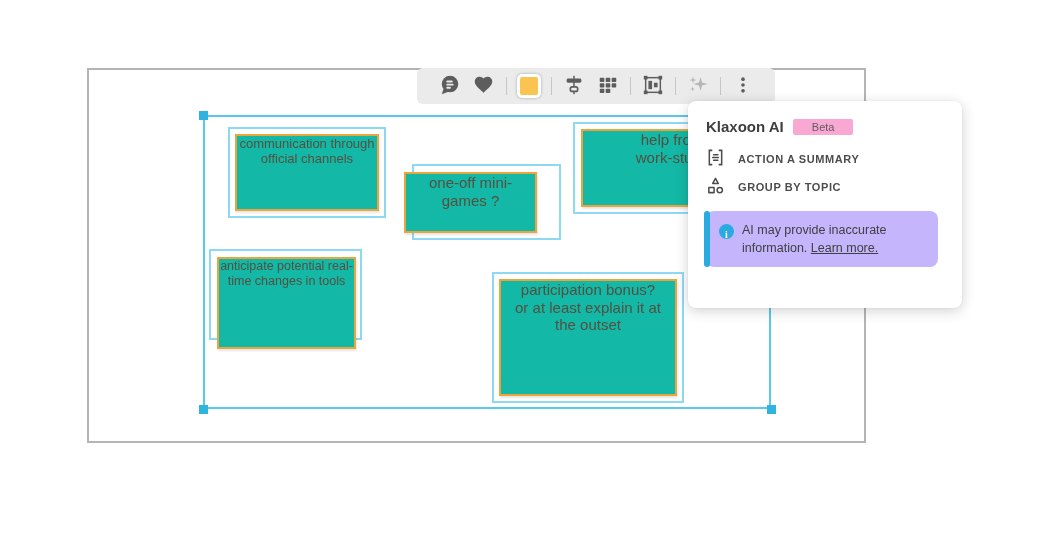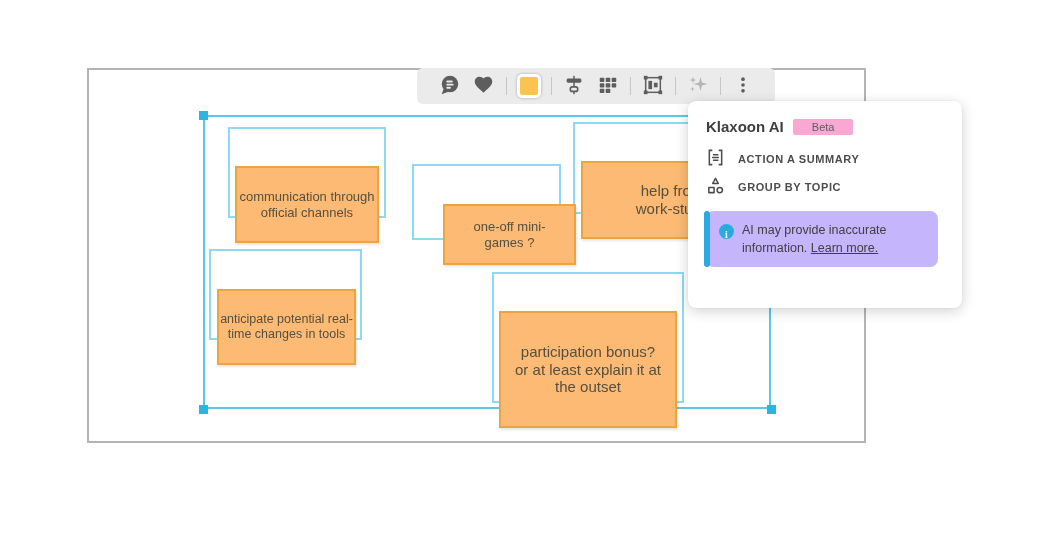--- a/index.html
+++ b/index.html
@@ -15,34 +15,34 @@
   .sel-rect { position:absolute; left:203px; top:115px; width:568px; height:294px;
               border:2px solid #5ac8ec; z-index:5; }
   .handle { position:absolute; width:9px; height:9px; background:#2fb3e0; z-index:12; }
   .h-tl { left:199px; top:111px; }
   .h-tr { left:767px; top:111px; }
   .h-bl { left:199px; top:405px; }
   .h-br { left:767px; top:405px; }
 
   
   .note-outline { position:absolute; border:2px solid #8ed9f2; background:transparent; z-index:8; }
-  .note { position:absolute; background:#fdba74; border:2px solid #eaa63c; z-index:10;
-          display:flex; align-items:center; justify-content:center; text-align:center;
-          color:#55503f; box-shadow:1px 2px 2px rgba(0,0,0,0.10);margin-top:32px; }
+  .note { position:absolute; background:#14b8a6; border:2px solid #eaa63c; z-index:10;
+          display:flex; align-items:flex-start; justify-content:center; text-align:center;
+          color:#55503f; box-shadow:1px 2px 2px rgba(0,0,0,0.10); }
   .note span { display:block; line-height:1.18; }
   .o1 { left:228px; top:127px; width:158px; height:91px; }
   .n1 { left:235px; top:134px; width:144px; height:77px; font-size:13px; }
   .o2 { left:412px; top:164px; width:149px; height:76px; }
-  .n2 { left:443px; top:172px; width:133px; height:61px; font-size:13px; }
+  .n2 { left:404px; top:172px; width:133px; height:61px; font-size:15px; }
   .n2 span { max-width:96px; }
   .o3 { left:573px; top:122px; width:198px; height:92px; }
   .n3 { left:581px; top:129px; width:182px; height:78px; font-size:15px; }
   .n3 span { max-width:92px; }
   .o4 { left:209px; top:249px; width:153px; height:91px; }
-  .n4 { left:217px; top:257px; width:139px; height:76px; font-size:12.5px; }
+  .n4 { left:217px; top:257px; width:139px; height:92px; font-size:12.5px; }
   .o5 { left:492px; top:272px; width:192px; height:131px; }
   .n5 { left:499px; top:279px; width:178px; height:117px; font-size:15px; }
   .n5 span { max-width:150px; }
 
   
   .toolbar { position:absolute; left:417px; top:68px; width:358px; height:36px;
              background:#ebebeb; border-radius:6px; z-index:30;
              display:flex; align-items:center; justify-content:center; padding:0 8px; }
   .tb-btn { width:34px; height:36px; border:none; background:transparent; cursor:pointer;
             display:flex; align-items:center; justify-content:center; padding:0; }

